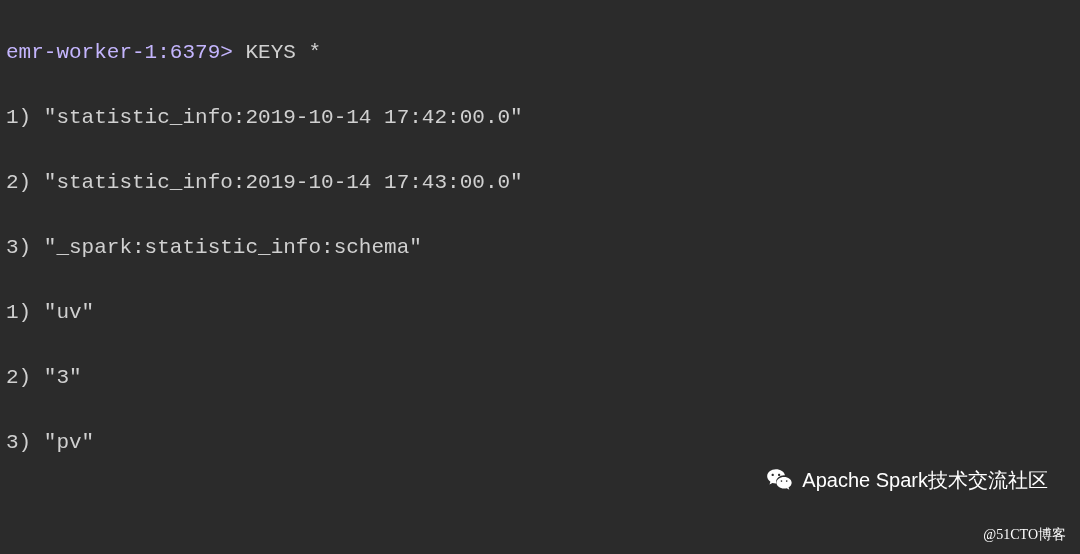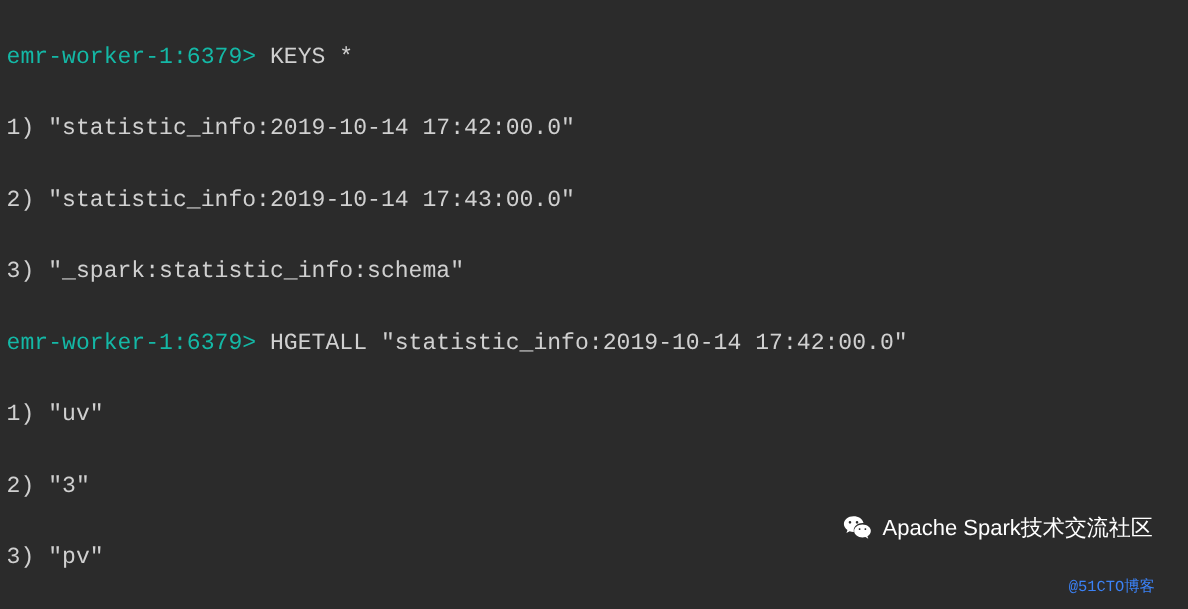--- a/index.html
+++ b/index.html
@@ -19,21 +19,21 @@
       overflow: hidden;
       position: relative;
     }
     .terminal {
       white-space: pre;
     }
     .line {
       display: block;
     }
     .prompt {
-      color: #14b8a6;
+      color: #c4b5fd;
     }
     .command {
       color: #d0d0d0;
       margin-top: 32px;
     }
     .output {
       color: #d0d0d0;
     }
     .watermark-wechat {
       position: absolute;
@@ -46,35 +46,34 @@
       font-family: Arial, sans-serif;
       font-size: 20px;
     }
     .wechat-icon {
       width: 28px;
       height: 28px;
     }
     .watermark-blog {
       position: absolute;
       bottom: 8px;
-      right: 30px;
-      color: #3b82f6;
-      font-family: Liberation Mono, monospace;
+      right: 14px;
+      color: #ffffff;
+      font-family: Liberation Serif, serif;
       font-size: 14px;
     }
   </style>
 </head>
 <body>
 
 <div class="terminal">
 <span class="line"><span class="prompt">emr-worker-1:6379&gt;</span> <span class="command">KEYS *</span></span>
 <span class="line output">1) "statistic_info:2019-10-14 17:42:00.0"</span>
 <span class="line output">2) "statistic_info:2019-10-14 17:43:00.0"</span>
 <span class="line output">3) "_spark:statistic_info:schema"</span>
-<span class="line"><span class="prompt">emr-worker-1:6379&gt;</span> <span class="command">HGETALL "statistic_info:2019-10-14 17:42:00.0"</span></span>
 <span class="line output">1) "uv"</span>
 <span class="line output">2) "3"</span>
 <span class="line output">3) "pv"</span>
 
 
 
 
 
 
 

